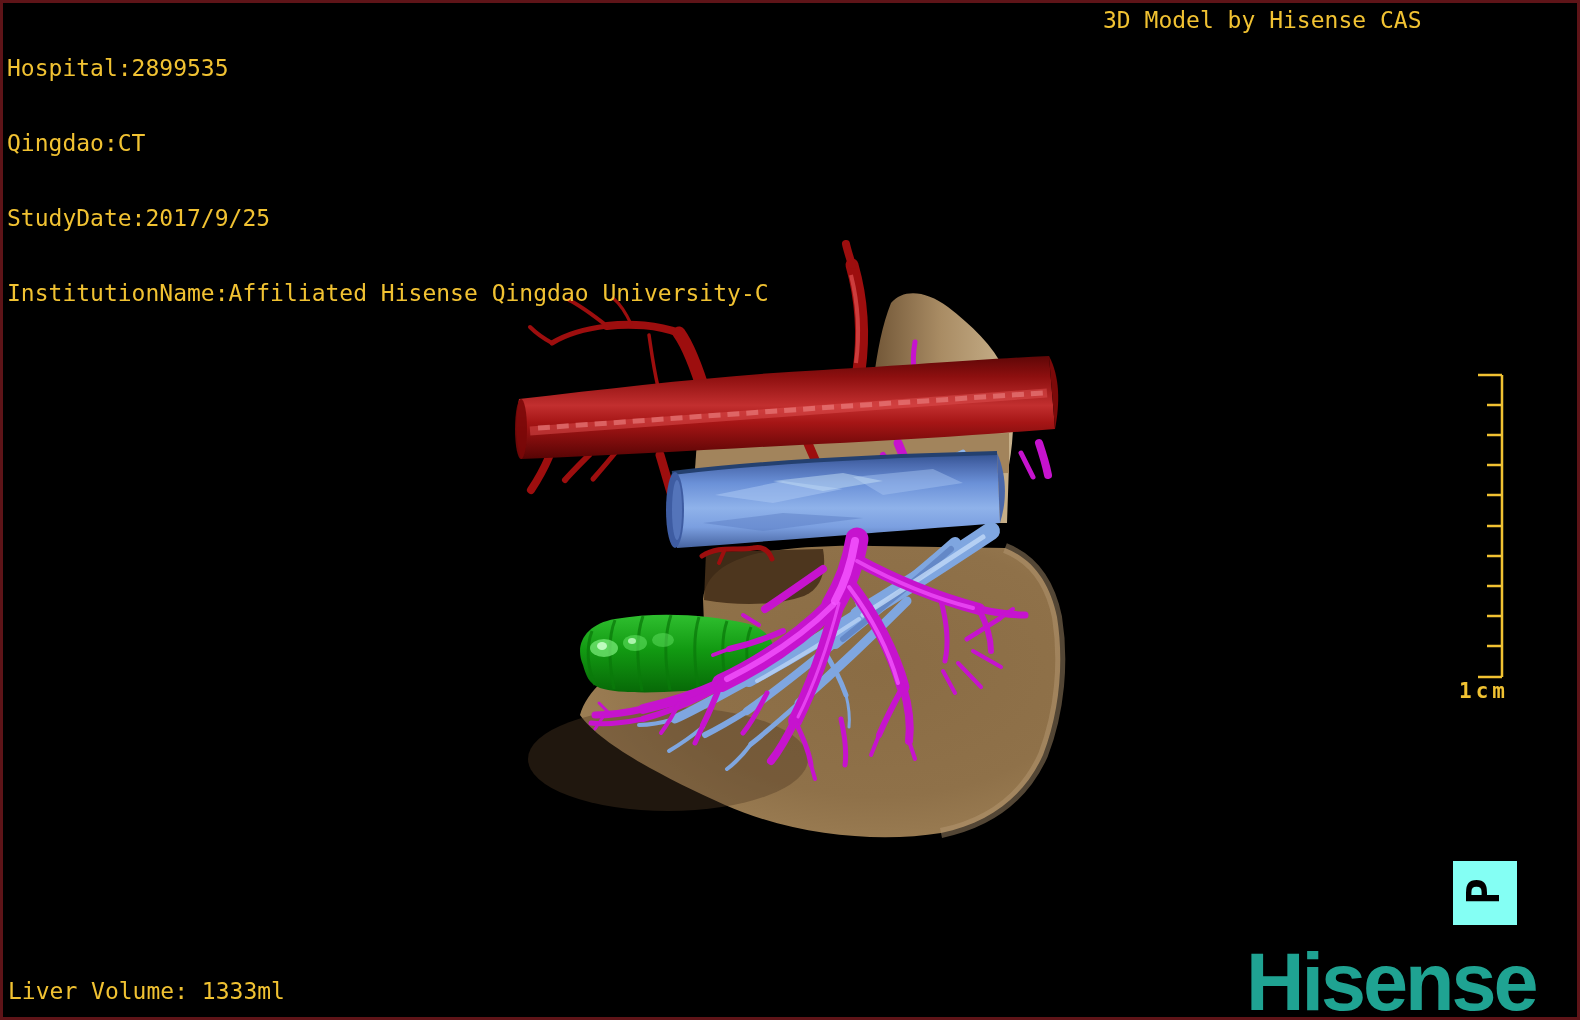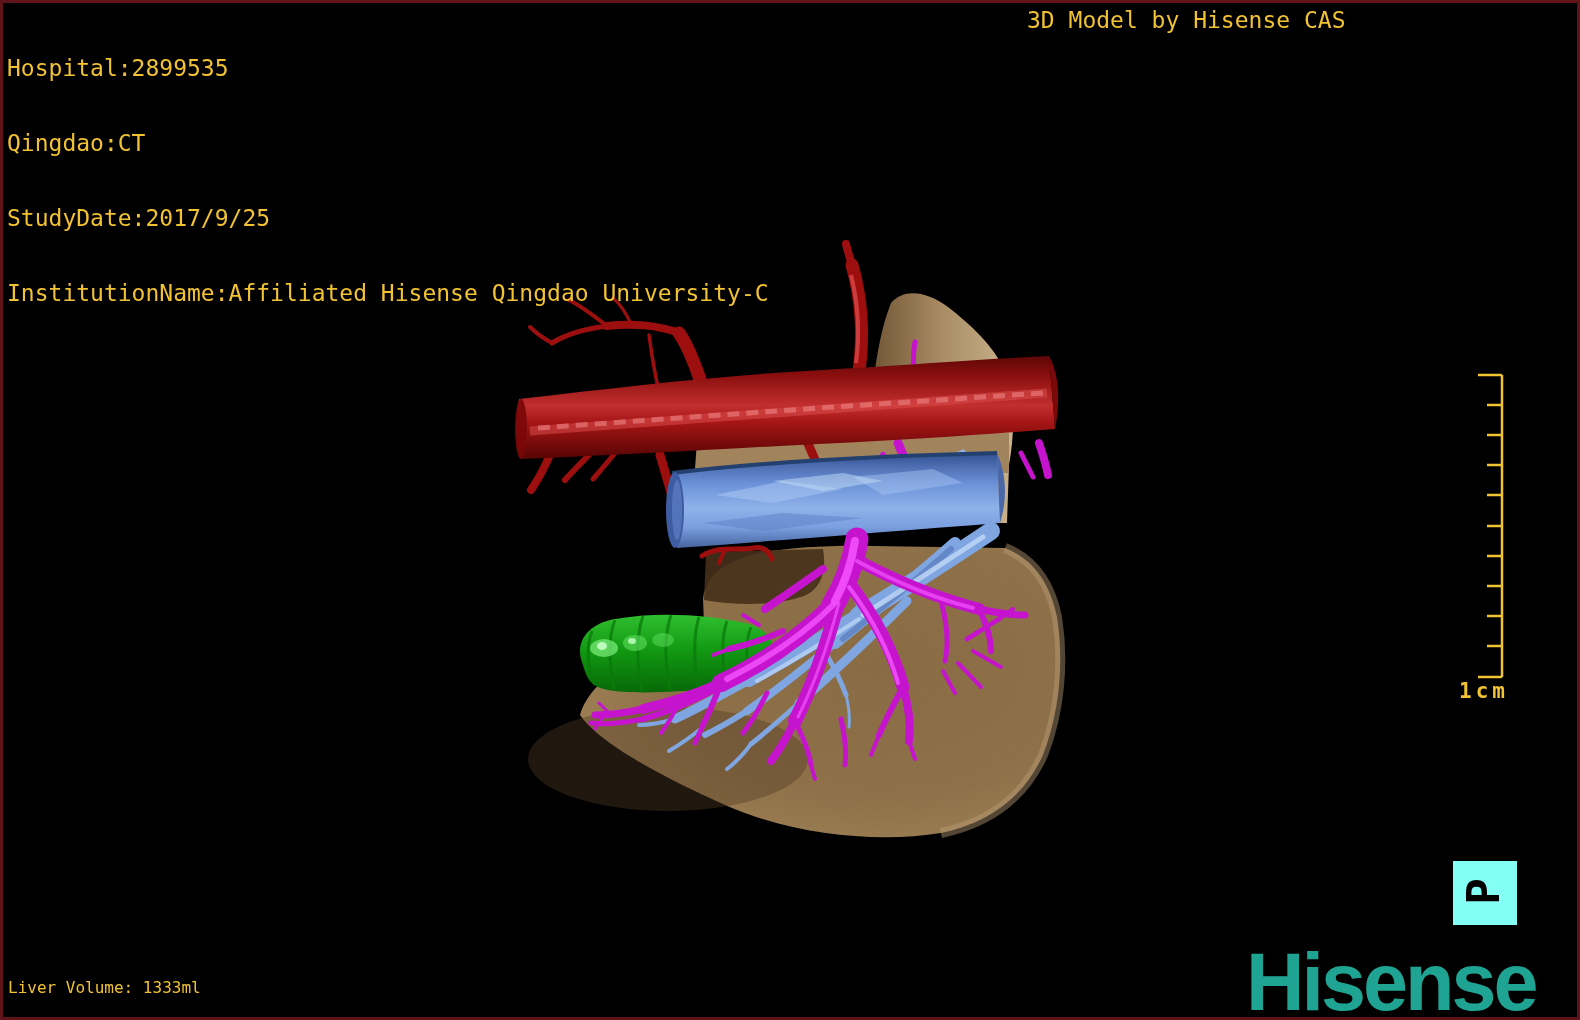--- a/index.html
+++ b/index.html
@@ -21,29 +21,29 @@
     position: absolute; left: 0; top: 0;
     width: 1580px; height: 1020px;
   }
   .patient-info {
     position: absolute; left: 4px; top: 3px;
     color: var(--overlay-text, #f1c232);
     font-size: 23px; line-height: 25px;
     white-space: pre;
   }
   .watermark {
-    position: absolute; left: 1024px; top: 5px;
+    position: absolute; left: 1100px; top: 5px;
     color: var(--overlay-text, #f1c232);
     font-size: 23px; line-height: 25px;
     white-space: pre;
   }
   .liver-volume {
     position: absolute; left: 5px; top: 975px;
     color: var(--overlay-text, #f1c232);
-    font-size: 16px;
+    font-size: 23px;
     white-space: pre;
   }
   .ruler {
     position: absolute; left: 1463px; top: 364px;
     color: var(--overlay-text, #f1c232);
   }
   .ruler-label {
     position: absolute; left: 1456px; top: 676px;
     color: var(--overlay-text, #f1c232);
     font-size: 21px; font-weight: bold;

